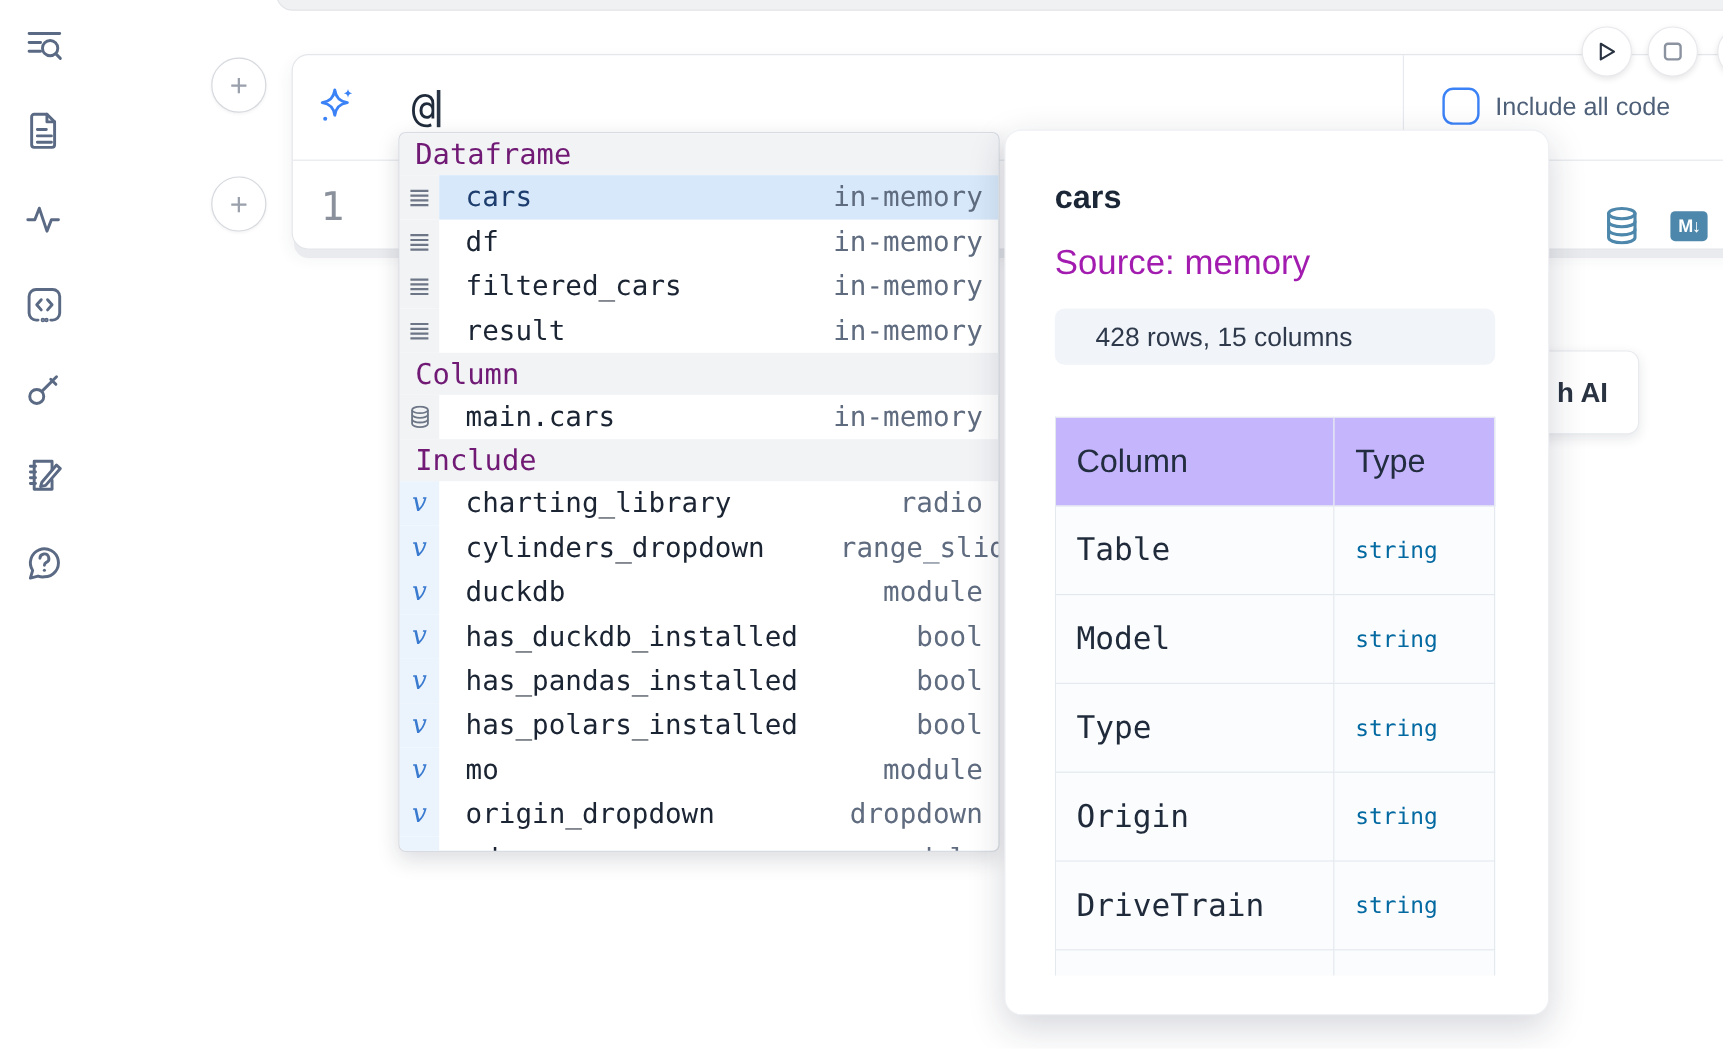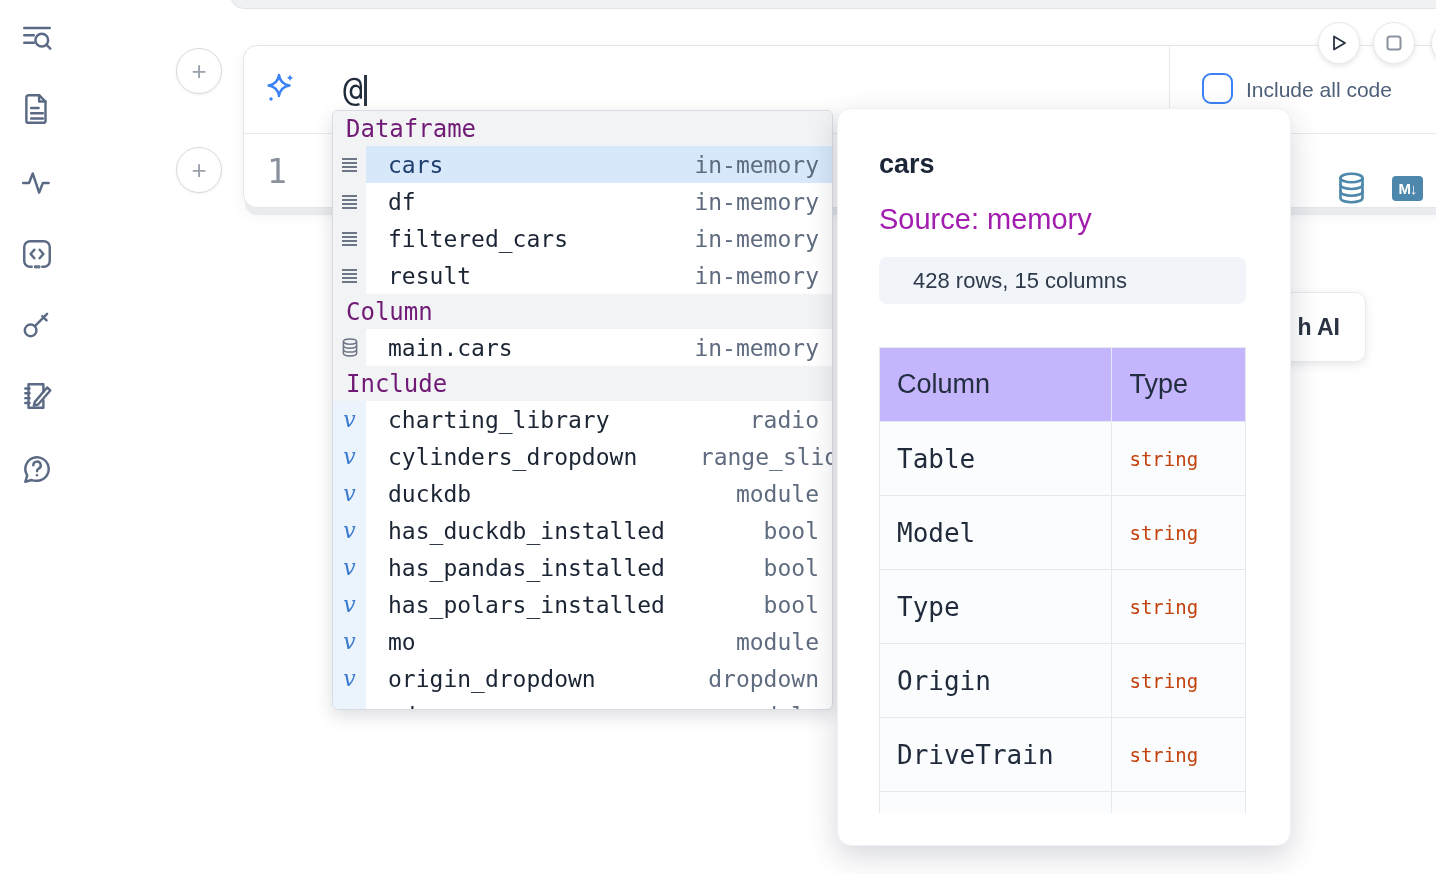--- a/index.html
+++ b/index.html
@@ -85,21 +85,21 @@
   .pv-badge { position:absolute; left:41px; top:148px; width:367px; height:47px; background:#f1f5f9;
               border-radius:8px; line-height:47px; padding-left:34px; font-size:22px; color:#2e394b; }
   .pv-tablewrap { position:absolute; left:41px; top:238px; width:368px; height:466px; overflow:hidden; }
   table.pv-table { border-collapse:collapse; width:367px; }
   .pv-table th, .pv-table td { border:1px solid #e4e9ef; height:74px; text-align:left;
                                padding-left:17px; vertical-align:middle; }
   .pv-table th { background:#c4b5fd; font-size:27px; font-weight:normal; color:#222d3f;
                  font-family:"Liberation Sans", sans-serif; }
   .pv-table td { background:#fbfcfe; }
   .pv-table td.col-name { font-family:"DejaVu Sans Mono", monospace; font-size:26px; color:#1f2a3a; }
-  .pv-table td.col-type { font-family:"DejaVu Sans Mono", monospace; font-size:19px; color:#c2410c; }
+  .pv-table td.col-type { font-family:"DejaVu Sans Mono", monospace; font-size:19px; color:#0369a1; }
   .pv-table col.c1 { width:233px; } .pv-table col.c2 { width:134px; }
 </style>
 </head>
 <body>
 
 <div class="stage">
 
   <nav class="sidebar">
     <button class="side-btn" style="top:19px">
       <svg width="34" height="34" viewBox="0 0 32 32">

